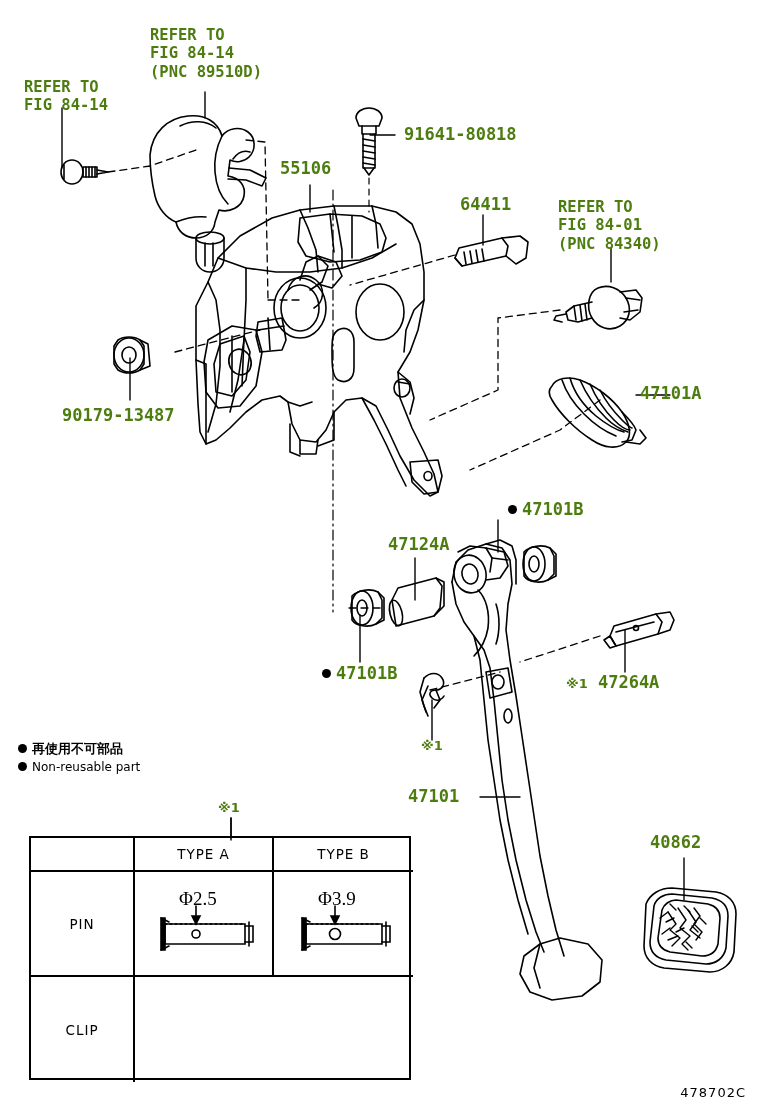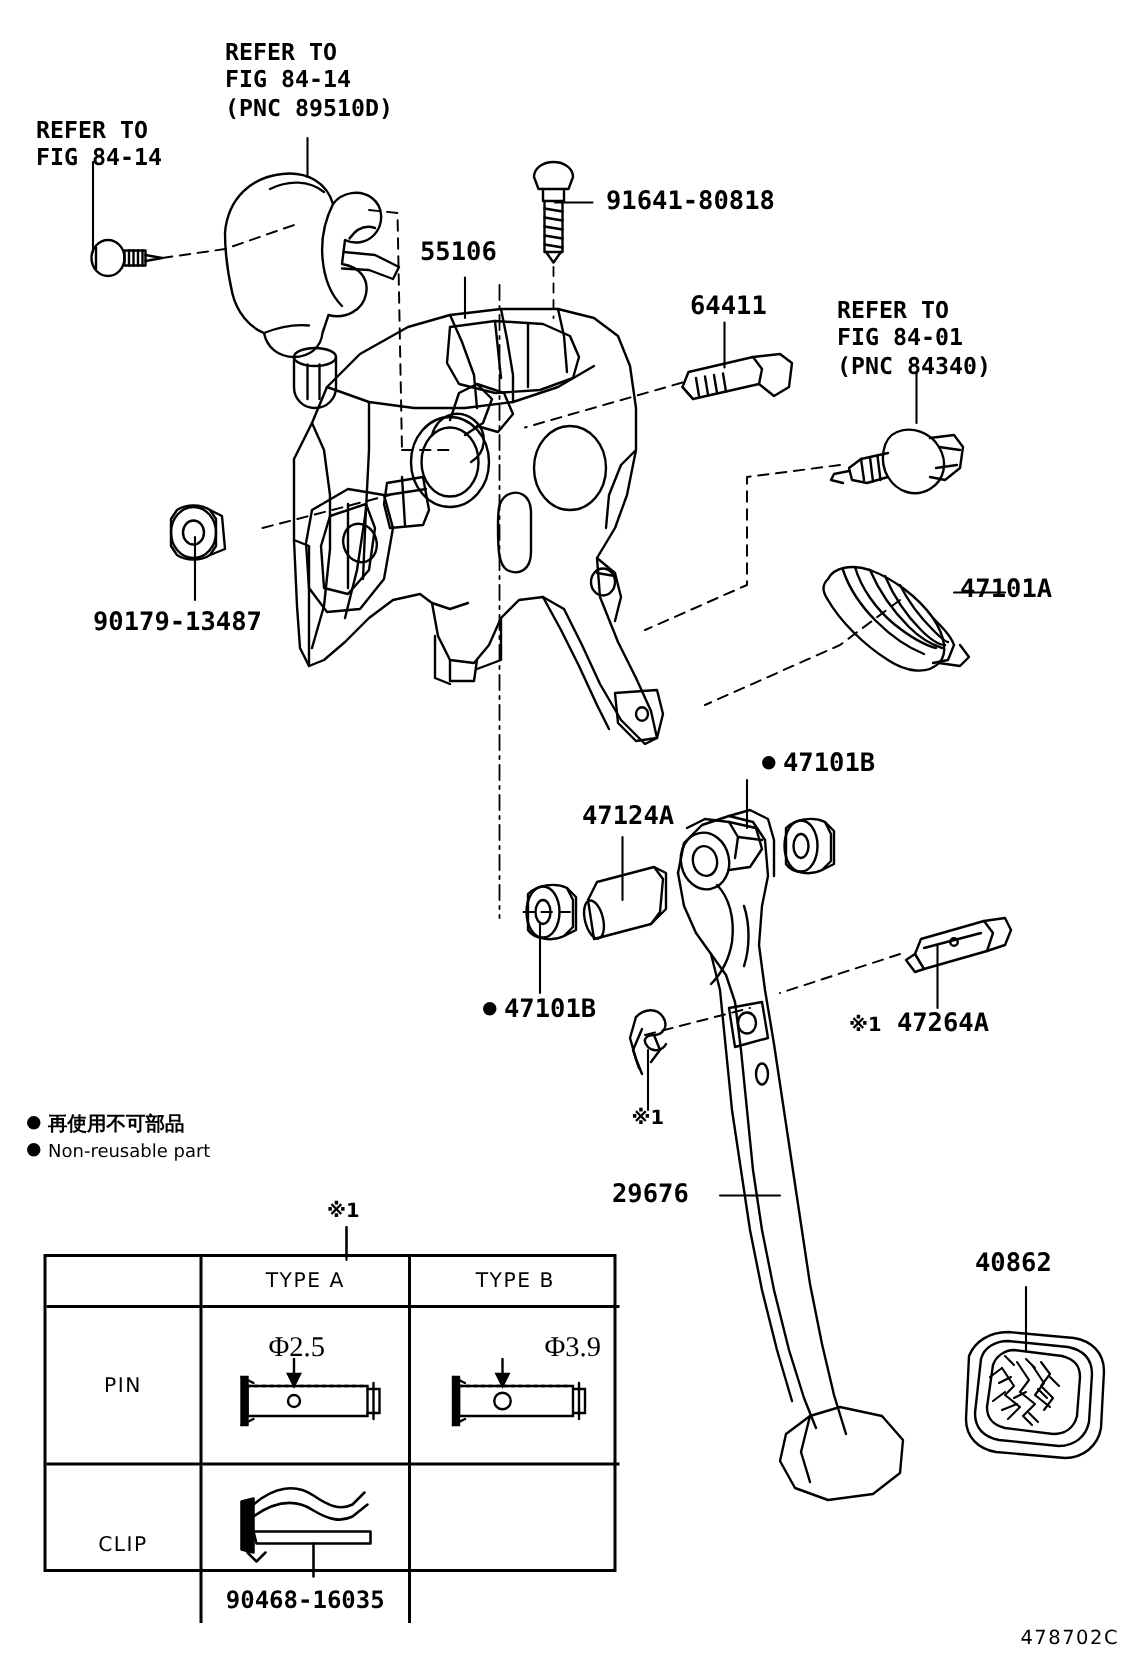--- a/index.html
+++ b/index.html
@@ -1,29 +1,29 @@
 <!DOCTYPE html>
 <html><head>
 <meta charset="utf-8">
 <style>
   html,body{margin:0;padding:0;background:#ffffff;}
   body{width:760px;height:1112px;position:relative;overflow:hidden;
        font-family:"DejaVu Sans","Liberation Sans",sans-serif;color:#000;}
   #stage{position:absolute;left:0;top:0;width:760px;height:1112px;}
   svg#art{position:absolute;left:0;top:0;width:760px;height:1112px;}
   .lbl{position:absolute;white-space:pre;font-family:"DejaVu Sans Mono","Liberation Mono",monospace;
-       font-weight:bold;color:#000000;letter-spacing:0px;line-height:1.18;}
+       font-weight:bold;color:#4d7c0f;letter-spacing:0px;line-height:1.18;}
   .pn{font-size:17px;font-weight:bold;}
   .refer{font-size:15.5px;font-weight:bold;}
   .legend-jp{font-size:13px;font-family:"DejaVu Sans","Liberation Sans",sans-serif;font-weight:bold;}
   .legend-en{font-size:12px;font-family:"DejaVu Sans","Liberation Sans",sans-serif;font-weight:normal;}
   .bulletdot{display:inline-block;width:9px;height:9px;border-radius:50%;background:#000;
              vertical-align:middle;margin-right:5px;position:relative;top:-1px;}
   .star{font-family:"DejaVu Sans","Liberation Sans",sans-serif;font-size:13px;font-weight:bold;}
-  .tbl{position:absolute;left:29px;top:836px;width:382px;height:212px;
+  .tbl{position:absolute;left:29px;top:836px;width:382px;height:244px;
        border:2.5px solid #000;box-sizing:border-box;display:grid;
        grid-template-columns:104px 139px 139px;grid-template-rows:34px 105px 105px;}
   .tc{border-right:2px solid #000;border-bottom:2px solid #000;box-sizing:border-box;
       position:relative;display:flex;align-items:center;justify-content:center;}
   .tc.lastcol{border-right:none;}
   .tc.lastrow{border-bottom:none;}
   .thtxt{font-family:"DejaVu Sans","Liberation Sans",sans-serif;font-size:13.5px;letter-spacing:1px;}
   .rowlbl{font-family:"DejaVu Sans","Liberation Sans",sans-serif;font-size:13.5px;letter-spacing:1px;}
   .cellwrap{position:relative;width:100%;height:100%;}
   .dia{position:absolute;font-family:Liberation Serif, serif;font-size:19px;}
@@ -303,21 +303,21 @@
 <div class="lbl pn" style="left:460px;top:194px;">64411</div>
 <div class="lbl pn" style="left:640px;top:383px;">47101A</div>
 <div class="lbl pn" style="left:62px;top:405px;">90179-13487</div>
 
 <div class="lbl pn" style="left:508px;top:499px;"><span class="bulletdot"></span><span>47101B</span></div>
 <div class="lbl pn" style="left:388px;top:534px;">47124A</div>
 <div class="lbl pn" style="left:322px;top:663px;"><span class="bulletdot"></span><span>47101B</span></div>
 
 <div class="lbl pn" style="left:566px;top:672px;"><span class="star">※1</span> <span>47264A</span></div>
 
-<div class="lbl pn" style="left:408px;top:786px;">29676</div>
+<div class="lbl pn" style="left:408px;top:786px;">47101</div>
 <div class="lbl pn" style="left:650px;top:832px;">40862</div>
 
 <div class="lbl star" style="left:421px;top:738px;">※1</div>
 <div class="lbl star" style="left:218px;top:800px;">※1</div>
 
 <div class="legendbox">
   <div class="legrow">
     <span class="bulletdot"></span>
     <span class="legend-jp">再使用不可部品</span>
   </div>
@@ -355,52 +355,37 @@
           <path d="M114 50 L114 74"></path>
           <path d="M30 52 L108 52" stroke-dasharray="2 3"></path>
           <circle cx="61" cy="62" r="4"></circle>
           <path d="M26 46 L34 50 M26 78 L34 74"></path>
         </g>
       </svg>
     </div>
   </div>
   <div class="tc lastcol">
     <div class="cellwrap">
-      <span class="dia" style="left:44px;top:16px;margin-left:45px;">Φ3.9</span>
+      <span class="dia" style="left:44px;top:16px;">Φ3.9</span>
       <svg viewBox="0 0 139 105" width="139" height="105">
         <g fill="none" stroke="#000" stroke-width="1.6" stroke-linecap="round">
           <line x1="61" y1="34" x2="61" y2="48"></line>
           <path d="M57 44 L61 52 L65 44 Z" fill="#000"></path>
           <path d="M32 52 L32 72 L108 72 L108 52 Z"></path>
           <path d="M28 46 L28 78 L32 78 L32 46 Z" fill="#000"></path>
           <path d="M108 54 L116 54 L116 70 L108 70"></path>
           <path d="M112 50 L112 74"></path>
           <path d="M32 52 L106 52" stroke-dasharray="2 3"></path>
           <circle cx="61" cy="62" r="5.5"></circle>
           <path d="M28 46 L36 50 M28 78 L36 74"></path>
         </g>
       </svg>
     </div>
   </div>
 
   <div class="tc lastrow">
     <span class="rowlbl">CLIP</span>
   </div>
-  <div class="tc lastrow">
-    <div class="cellwrap">
-      <svg viewBox="0 0 139 105" width="139" height="105">
-        <g fill="none" stroke="#000" stroke-width="1.7" stroke-linecap="round" stroke-linejoin="round">
-          <path d="M26 24 L26 56 L34 58 L34 22 Z" fill="#000"></path>
-          <path d="M34 26 C48 14 62 12 74 20 C84 27 92 30 100 26 L108 18"></path>
-          <path d="M34 34 C48 24 62 22 74 30 C84 36 92 38 100 34 L110 26"></path>
-          <path d="M34 44 L36 52 L112 52 L112 44 Z"></path>
-          <path d="M30 58 L36 64 L42 58"></path>
-          <line x1="74" y1="52" x2="74" y2="74"></line>
-        </g>
-      </svg>
-      <span class="clipno">90468-16035</span>
-    </div>
-  </div>
 </div>
 
 <div class="footcode">478702C</div>
 
 </div>
 
 </body></html>

